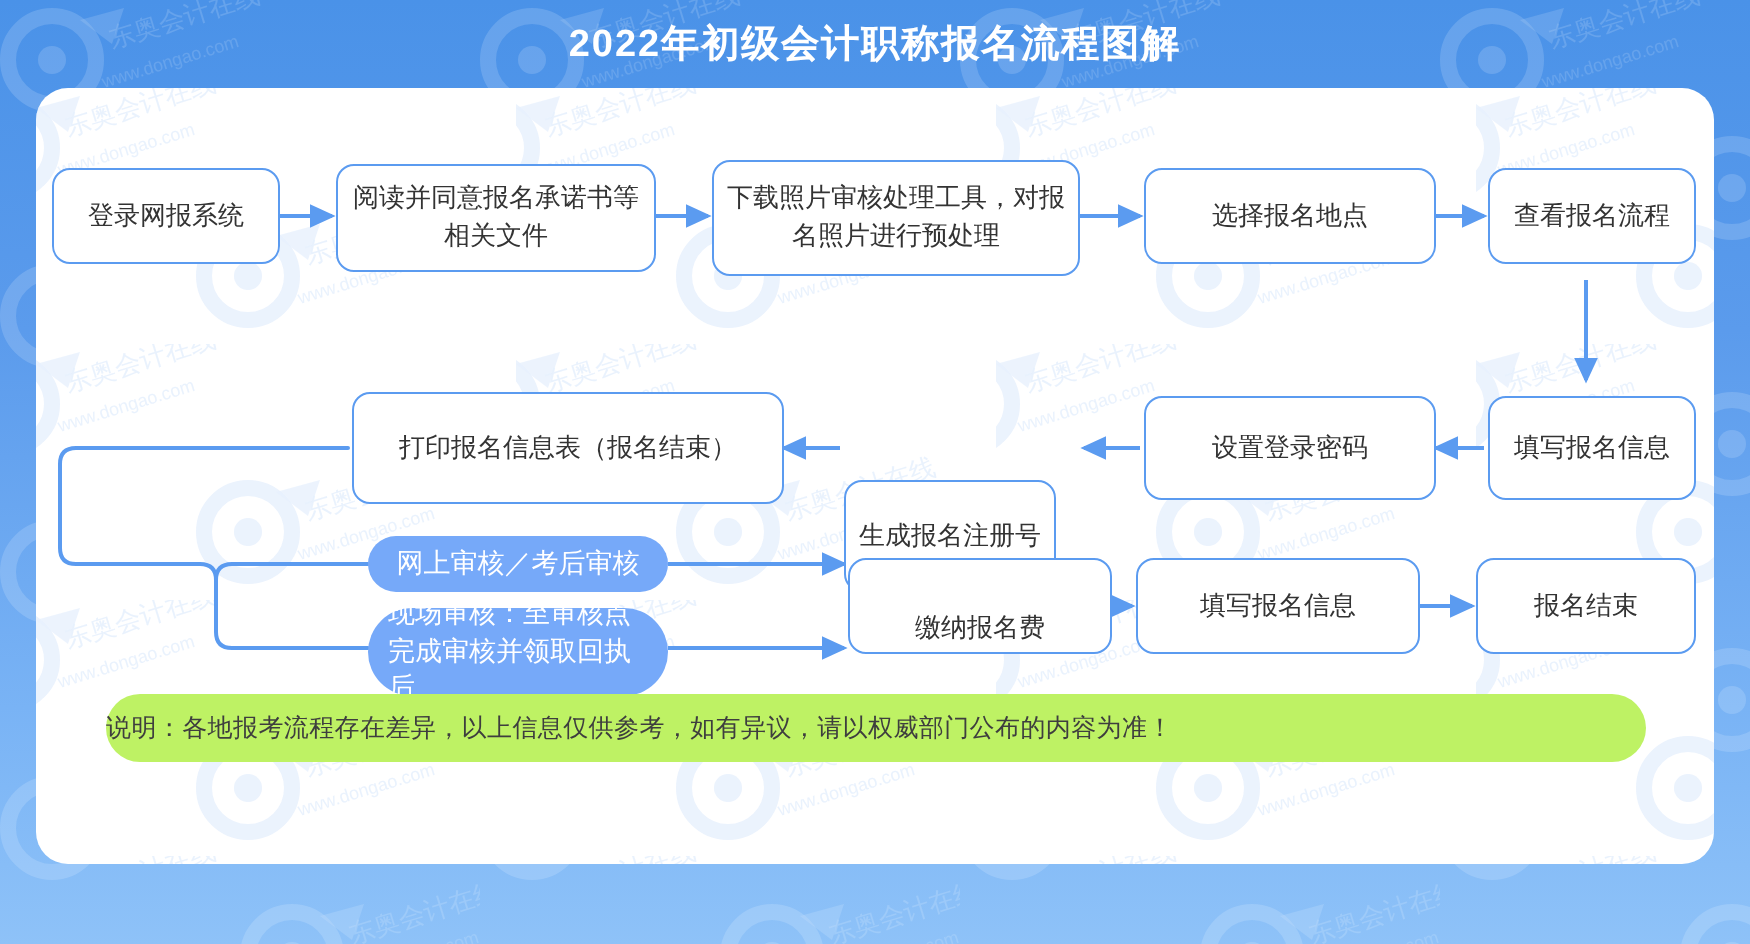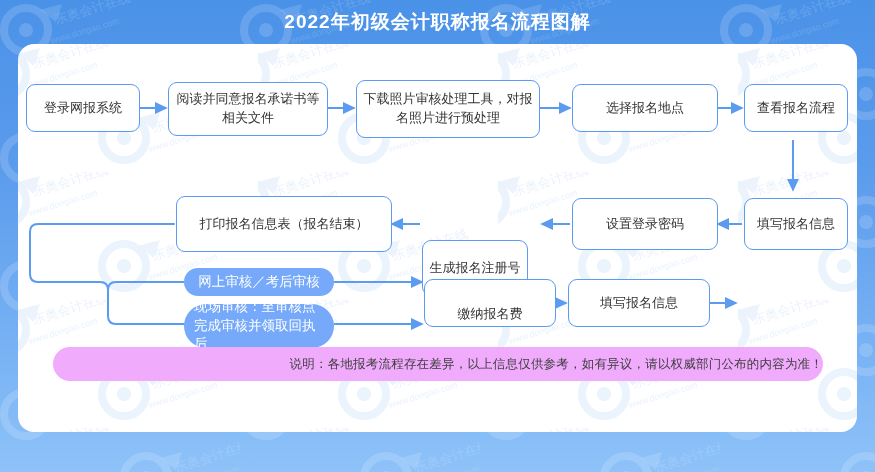--- a/index.html
+++ b/index.html
@@ -32,22 +32,22 @@
     color:#333333;font-size:13px;line-height:1.45;padding:2px 6px;
   }
   .pill{
     position:absolute;box-sizing:border-box;
     background:#76a9f9;border-radius:22px;border:none;
     display:flex;align-items:center;justify-content:center;
     color:#ffffff;font-size:13.5px;line-height:1.4;padding:2px 10px;font-weight:500;
   }
   #note{
     position:absolute;left:35px;top:303px;width:770px;height:34px;
-    background:#f0abfc;border-radius:17px;
-    display:flex;align-items:center;justify-content:flex-end;
+    background:#bef264;border-radius:17px;
+    display:flex;align-items:center;justify-content:flex-start;
     color:#3e3e3e;font-size:12.5px;letter-spacing:.2px;
   }
 </style>
 </head>
 <body>
 
 <svg id="watermark" viewBox="0 0 875 472">
   <defs>
     <g id="wmtile">
       <circle cx="26" cy="30" r="22" fill="none" stroke="#ffffff" stroke-width="8" opacity="0.30"></circle>
@@ -164,18 +164,21 @@
   </div>
 
   <div class="node" style="left:406px;top:235px;width:132px;height:48px;align-items:flex-end;">
     <span>缴纳报名费</span>
   </div>
 
   <div class="node" style="left:550px;top:235px;width:142px;height:48px;">
     <span>填写报名信息</span>
   </div>
 
+  <div class="node" style="left:720px;top:235px;width:110px;height:48px;">
+    <span>报名结束</span>
+  </div>
 
   <div id="note">
     <span>说明：各地报考流程存在差异，以上信息仅供参考，如有异议，请以权威部门公布的内容为准！</span>
   </div>
 
 </div>
 
 </body></html>

